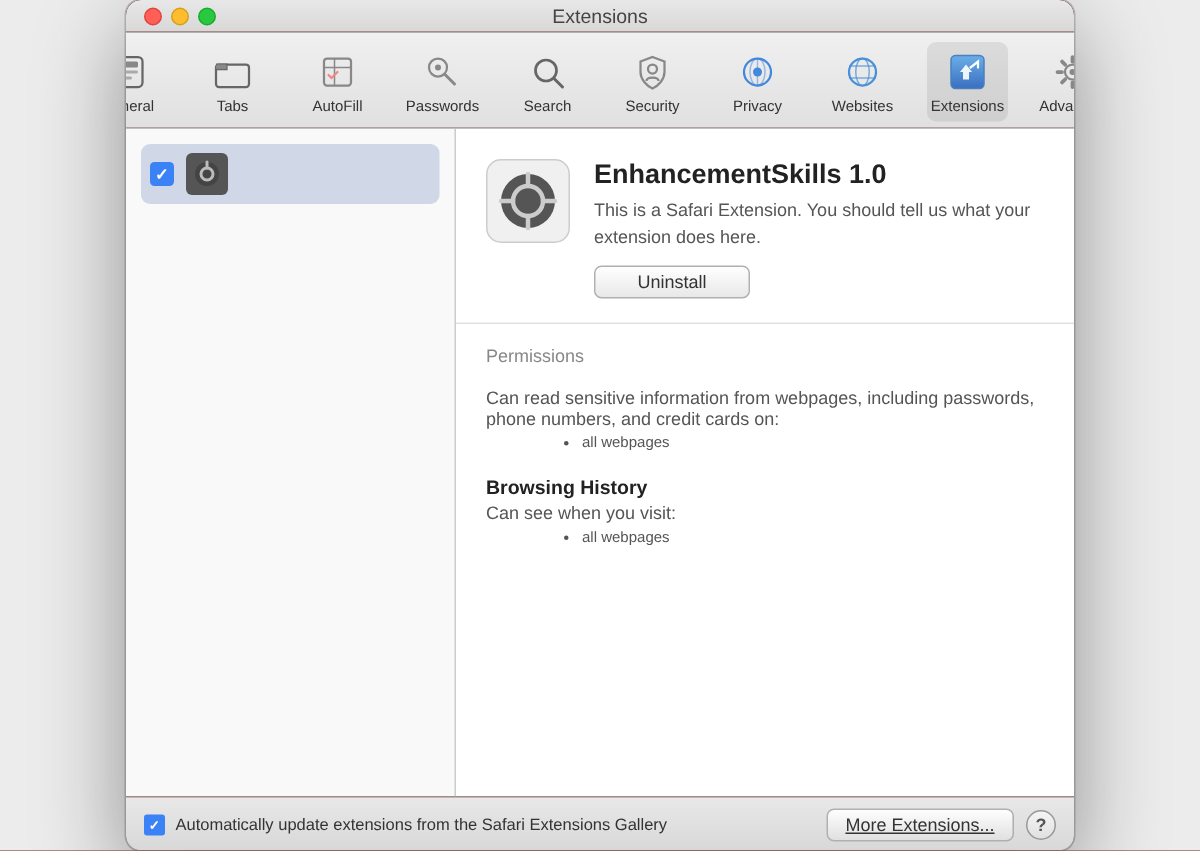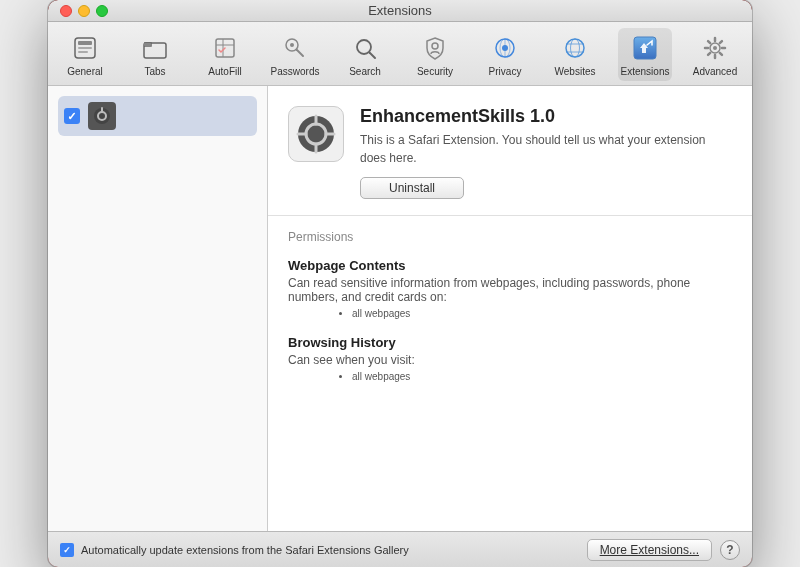--- a/index.html
+++ b/index.html
@@ -7,21 +7,21 @@
       font-family: -apple-system, BlinkMacSystemFont, "Helvetica Neue", Helvetica, Arial, sans-serif;
       background: #ececec;
       display: flex;
       justify-content: center;
       align-items: center;
       height: 100vh;
       min-height: 567px;
     }
 
     .window {
-      width: 704px;
+      width: 632px;
       height: 567px;
       background: #7f1d1d;
       border-radius: 10px;
       box-shadow: 0 20px 60px rgba(0,0,0,0.4), 0 0 0 1px rgba(0,0,0,0.2);
       display: flex;
       flex-direction: column;
       overflow: hidden;
     }
 
     
@@ -470,21 +470,20 @@
           <div class="ext-name">EnhancementSkills 1.0</div>
           <div class="ext-desc">This is a Safari Extension. You should tell us what your extension does here.</div>
           <button class="uninstall-btn">Uninstall</button>
         </div>
       </div>
 
       <div class="permissions-section">
         <div class="permissions-title">Permissions</div>
 
         <div class="perm-group">
-          <div class="perm-group-title">Webpage Contents</div>
           <div class="perm-group-desc">Can read sensitive information from webpages, including passwords, phone numbers, and credit cards on:</div>
           <ul class="perm-list">
             <li>all webpages</li>
           </ul>
         </div>
 
         <div class="perm-group">
           <div class="perm-group-title">Browsing History</div>
           <div class="perm-group-desc">Can see when you visit:</div>
           <ul class="perm-list">

